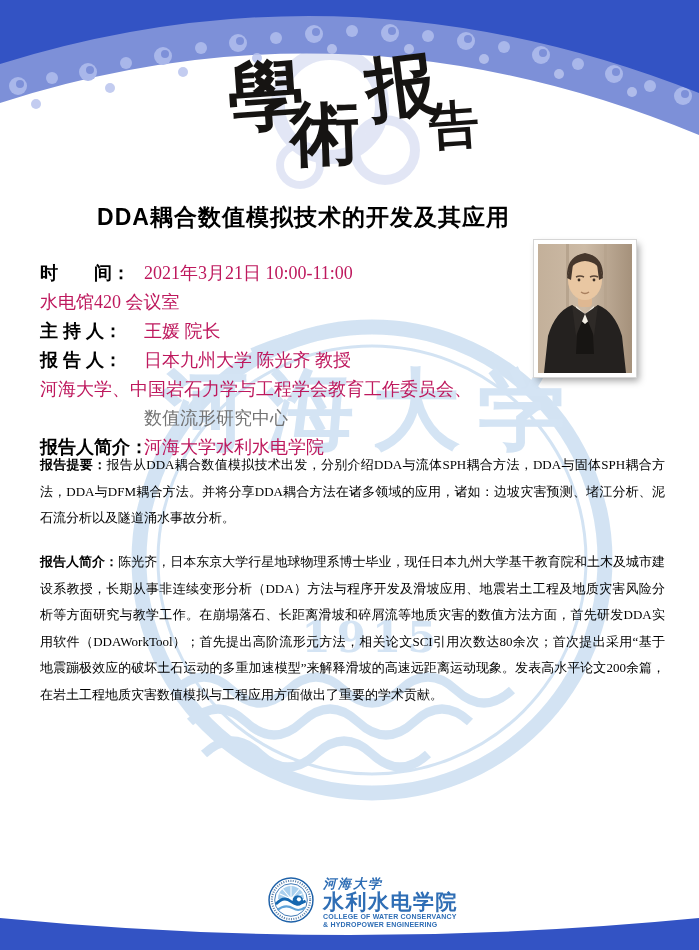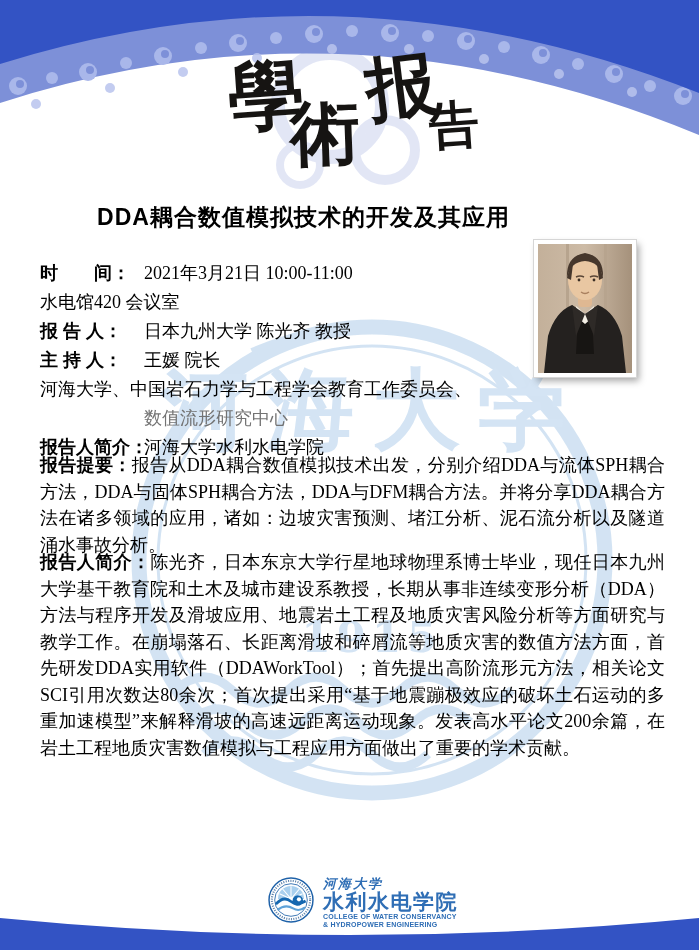--- a/index.html
+++ b/index.html
@@ -17,34 +17,34 @@
   
   .title{
     position:absolute;left:0;top:202px;width:607px;text-align:center;
     font-size:23px;font-weight:bold;letter-spacing:1px;color:#000;
   }
 
   
   .info{position:absolute;left:40px;top:259px;width:490px;font-size:18px;line-height:29px;}
   .info-row{display:flex;white-space:nowrap;}
   .info-label{font-weight:bold;width:104px;flex:0 0 104px;color:#000;}
-  .info-value{font-family:"Liberation Serif",serif;color:#000000;}
+  .info-value{font-family:"Liberation Serif",serif;color:#be185d;}
   .info-value2{font-family:"Liberation Serif",serif;padding-left:104px;color:#737373;}
 
   
   .photo-frame{
     position:absolute;left:534px;top:240px;width:94px;height:129px;
     background:#fff;border:4px solid #fff;outline:1px solid #d6d6d6;
     box-shadow:3px 4px 7px rgba(0,0,0,0.35);
   }
 
   
   .para{
     position:absolute;left:40px;width:625px;
-    font-family:"Liberation Serif",serif;font-size:18px;line-height:26.5px;
+    font-family:"Liberation Serif",serif;font-size:13px;line-height:26.5px;
     text-align:justify;color:#000;
   }
   .para .plabel{font-weight:bold;font-family:"Liberation Sans",sans-serif;}
   .para-abstract{top:452px;}
   .para-bio{top:549px;}
 
   
   .footer{position:absolute;left:268px;top:877px;display:flex;align-items:flex-start;}
   .footer-text{margin-left:9px;color:#2f6eb5;}
   .footer-univ{font-family:"DejaVu Serif",serif;font-style:italic;font-weight:bold;font-size:13px;letter-spacing:2px;line-height:13px;}
@@ -144,26 +144,26 @@
 
   <div class="info">
     <div class="info-row">
       <span class="info-label">时　　间：</span>
       <span class="info-value">2021年3月21日 10:00-11:00</span>
     </div>
     <div class="info-row">
       <span class="info-value">水电馆420 会议室</span>
     </div>
     <div class="info-row">
+      <span class="info-label">主 持 人：</span>
+      <span class="info-value">王媛 院长</span>
+    </div>
+    <div class="info-row">
       <span class="info-label">报 告 人：</span>
       <span class="info-value">日本九州大学 陈光齐 教授</span>
-    </div>
-    <div class="info-row">
-      <span class="info-label">主 持 人：</span>
-      <span class="info-value">王媛 院长</span>
     </div>
     <div class="info-row">
       <span class="info-value">河海大学、中国岩石力学与工程学会教育工作委员会、</span>
     </div>
     <div class="info-value2">数值流形研究中心</div>
     <div class="info-row">
       <span class="info-label">报告人简介：</span>
       <span class="info-value">河海大学水利水电学院</span>
     </div>
   </div>

